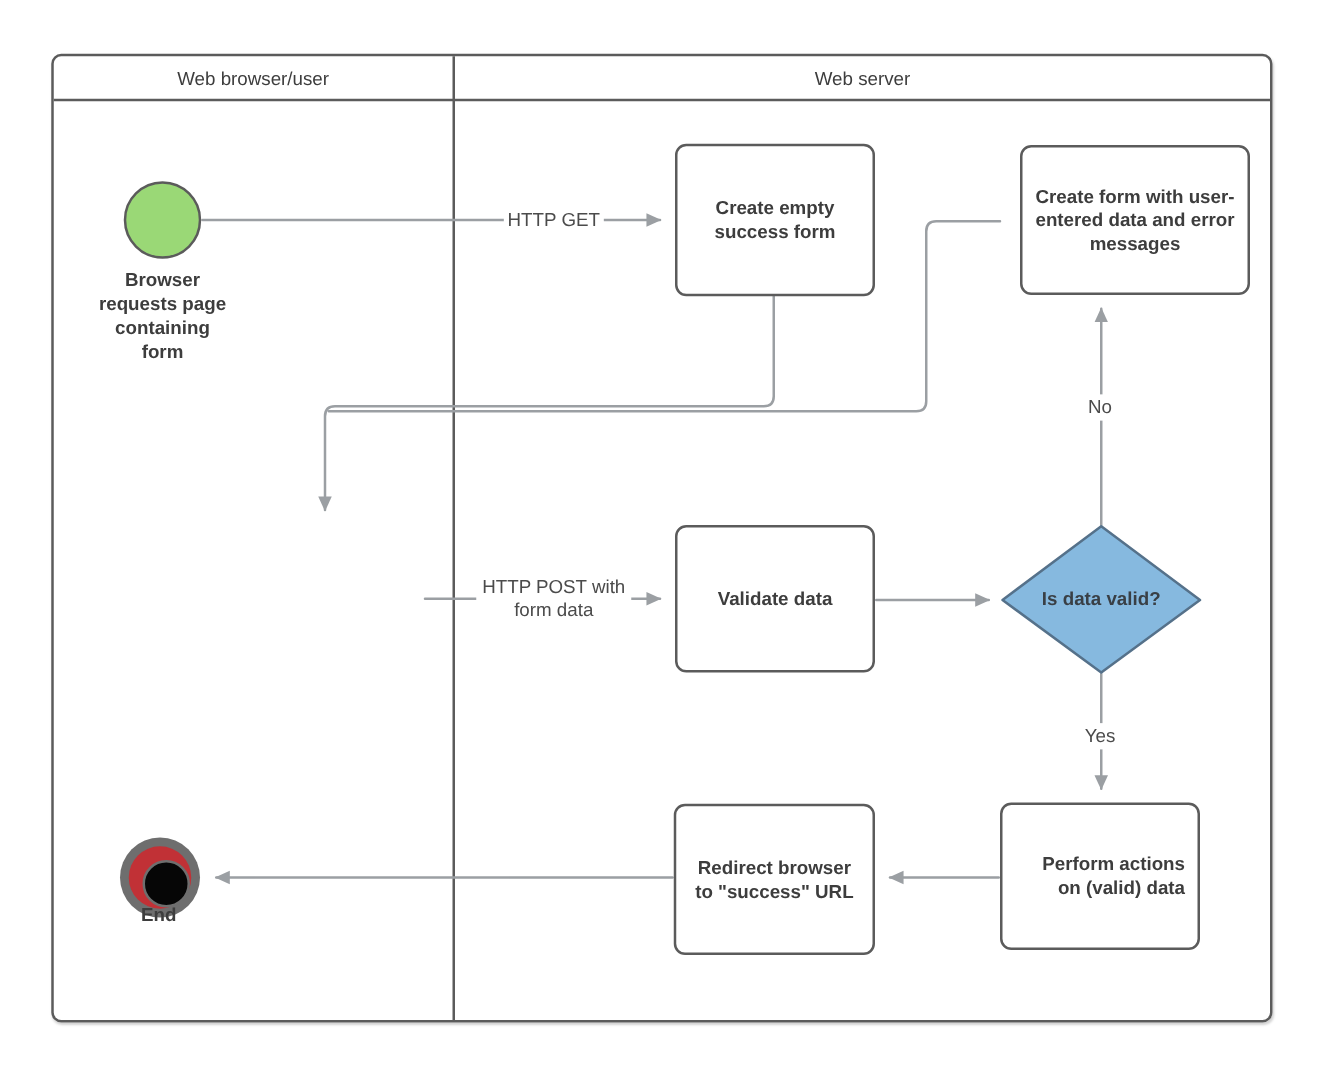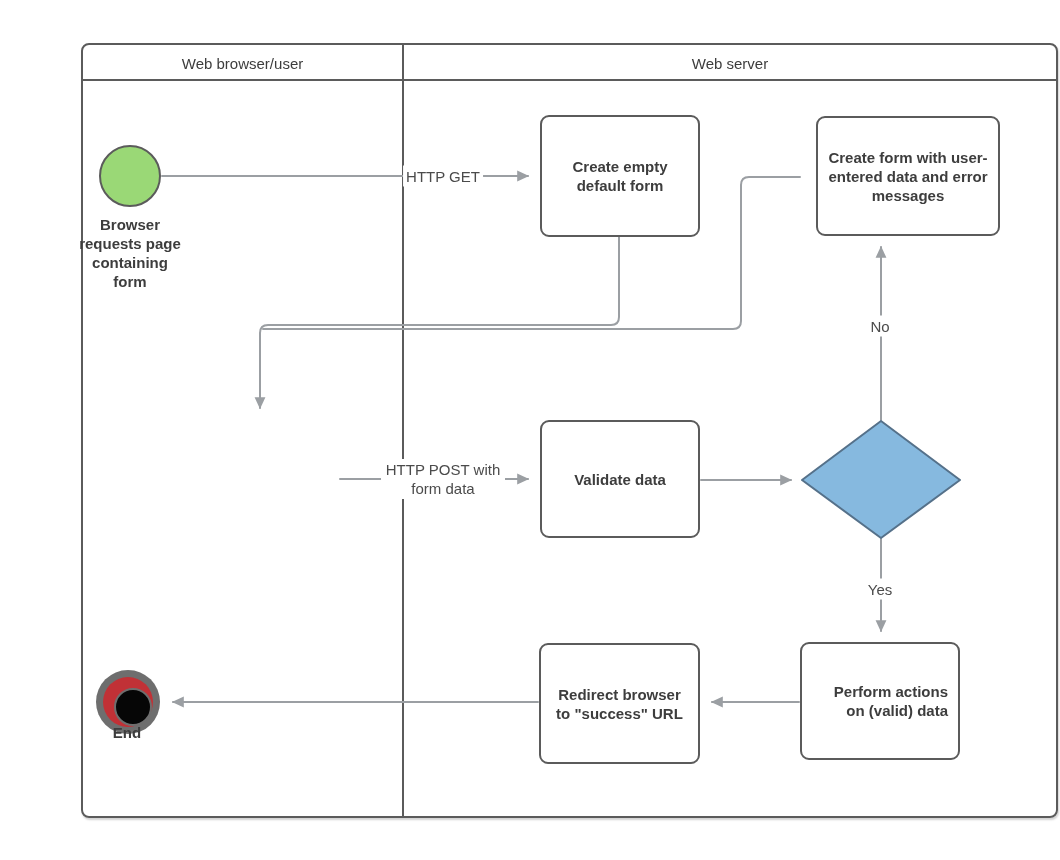--- a/index.html
+++ b/index.html
@@ -6,21 +6,21 @@
   #canvas{
     position:relative;width:1060px;height:860px;background:#ffffff;
     font-family:"Liberation Sans",sans-serif;color:var(--c-text);
     overflow:hidden;
   }
   
   .lane-frame{
     position:absolute;left:41px;top:43px;width:977px;height:775px;
     border:2px solid var(--c-lane-border);border-radius:8px;
     box-shadow:1px 2px 2px rgba(0,0,0,0.18);
-    box-sizing:border-box;background:transparent;margin-left:40px;
+    box-sizing:border-box;background:transparent;
   }
   .lane-header-row{
     position:absolute;left:0;top:0;width:100%;height:36px;
     border-bottom:2px solid var(--c-lane-border);box-sizing:border-box;
   }
   .lane-divider{
     position:absolute;left:319px;top:0;width:2px;height:100%;
     background:var(--c-lane-border);
   }
   .lane-title{
@@ -116,31 +116,32 @@
     <path class="connector" d="M 799 702 L 712 702" marker-end="url(#arrow)"></path>
 
     <path class="connector" d="M 538 702 L 173 702" marker-end="url(#arrow)"></path>
 
     <polygon class="diamond-shape" points="802,480 881,421 960,480 881,538"></polygon>
   </svg>
 
   <div class="start-circle"></div>
   <div class="node-caption start-caption">Browser requests page containing form</div>
 
-  <div class="node-box" style="left:540px;top:115px;width:160px;height:122px;">Create empty default form</div>
+  <div class="node-box" style="left:540px;top:115px;width:160px;height:122px;">Create empty success form</div>
 
   <div class="node-box" style="left:816px;top:116px;width:184px;height:120px;">Create form with user-entered data and error messages</div>
 
 
   <div class="node-box" style="left:540px;top:420px;width:160px;height:118px;">Validate data</div>
 
   <div class="node-box" style="left:800px;top:642px;width:160px;height:118px;text-align:right;">Perform actions on (valid) data</div>
 
   <div class="node-box" style="left:539px;top:643px;width:161px;height:121px;">Redirect browser to "success" URL</div>
 
+  <div class="decision-label">Is data valid?</div>
 
   <div class="end-outer">
     <div class="end-ring">
       <div class="end-core"></div>
     </div>
   </div>
   <div class="node-caption end-caption">End</div>
 
   <div class="edge-label" style="left:443px;top:176px;">HTTP GET</div>
   <div class="edge-label wrap" style="left:443px;top:479px;">HTTP POST with form data</div>

